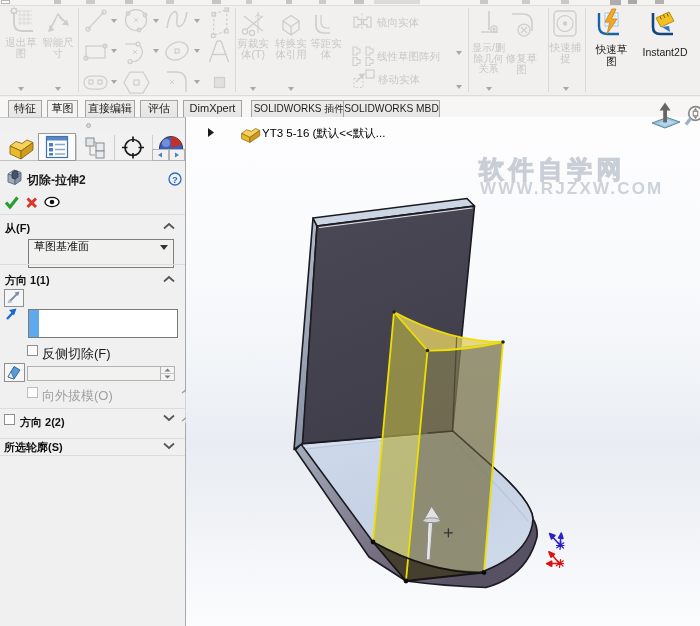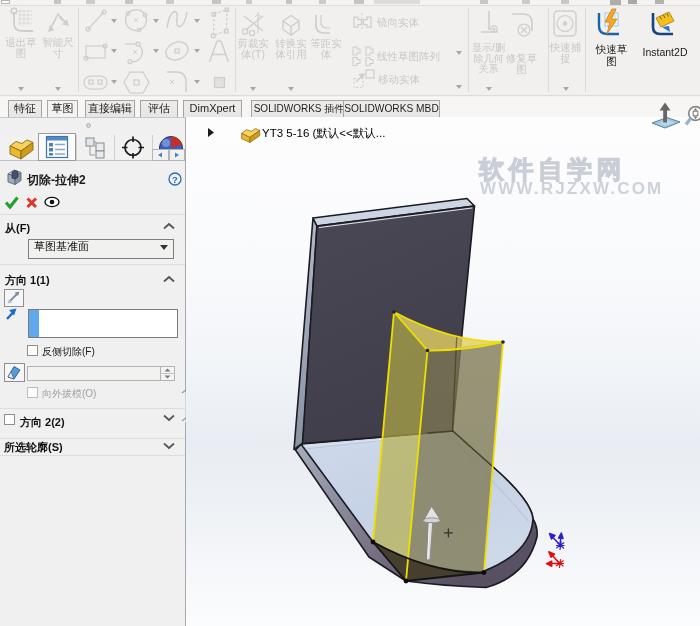--- a/index.html
+++ b/index.html
@@ -14,24 +14,24 @@
 .rlabk{position:absolute;font-size:10.5px;line-height:12px;color:#1b1b1b;text-align:center;white-space:pre-line}
 .dar{position:absolute;width:0;height:0;border-left:3.5px solid transparent;border-right:3.5px solid transparent;border-top:4px solid #a8a7a6}
 
 #tabrow{position:absolute;left:0;top:97px;width:700px;height:20px;background:#f7f6f5}
 .tab{position:absolute;top:3px;height:24px;border:1px solid #a5a4a3;background:linear-gradient(#eeedec,#e3e2e1);font-size:11px;color:#1d1d1d;text-align:center;line-height:15px;white-space:nowrap;overflow:hidden}
 .tabact{background:#f4f3f2;border-color:#a8a7a6}
 
 #panel{position:absolute;left:0;top:117px;width:186px;height:509px;background:#f1f0f0;border-top:1px solid #c9c8c8}
 .sep{position:absolute;left:0;width:186px;height:1px;background:#dddcdc}
 .shead{position:absolute;font-size:11px;font-weight:bold;color:#111}
-.combo{position:absolute;height:20px;border:1px solid #7e7e7e;background:#f1f1f0;font-size:11px;color:#111;line-height:13px;padding-left:5px}
+.combo{position:absolute;height:29px;border:1px solid #7e7e7e;background:#f1f1f0;font-size:11px;color:#111;line-height:13px;padding-left:5px}
 .combo::after{content:"";position:absolute;right:5px;top:4.5px;width:0;height:0;border-left:4px solid transparent;border-right:4px solid transparent;border-top:5px solid #333}
 .cb{position:absolute;width:11px;height:11px;border:1px solid #8f8f8f;background:#fdfdfd}
-.lbl{position:absolute;font-size:10px;color:#1a1a1a}
+.lbl{position:absolute;font-size:13px;color:#1a1a1a}
 
 #viewport{position:absolute;left:186px;top:117px;width:514px;height:509px;overflow:hidden;
  background:linear-gradient(180deg,#fdfdfe 0%,#f9fafc 30%,#f1f4f8 50%,#e9edf3 64%,#edf0f4 75%,#f5f7fa 88%,#fbfcfd 100%)}
 #wm1{position:absolute;left:293px;top:36px;font-size:25px;font-weight:bold;letter-spacing:4.4px;color:#fbfcfd;-webkit-text-stroke:1.05px #c9cdd5;white-space:nowrap}
 #wm2{position:absolute;left:294px;top:62px;font-size:17px;font-weight:bold;letter-spacing:2.2px;color:#cdd2d9;white-space:nowrap}
 #tree{position:absolute;left:76px;top:9px;font-size:11.5px;color:#000;white-space:nowrap}
 </style>
 </head>
 <body>
 <div id="app">

